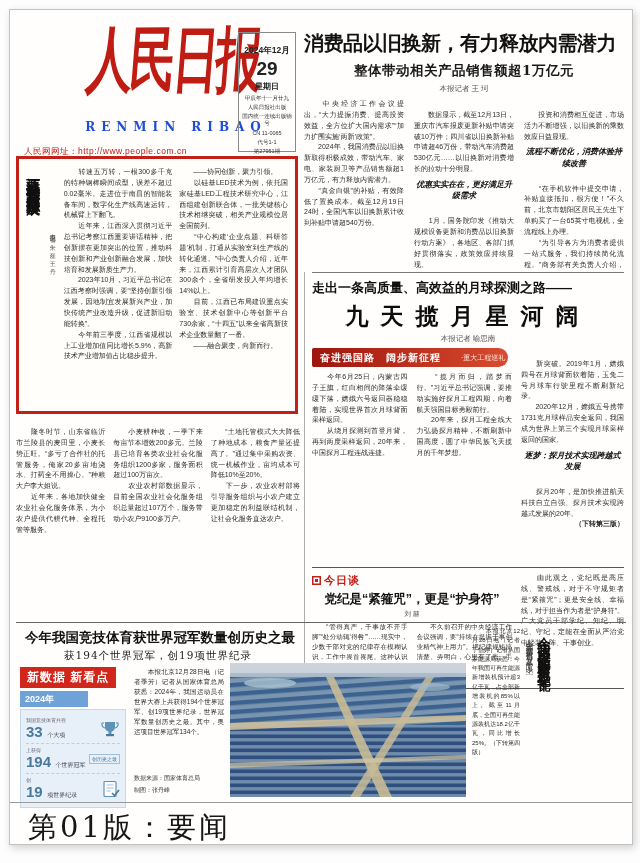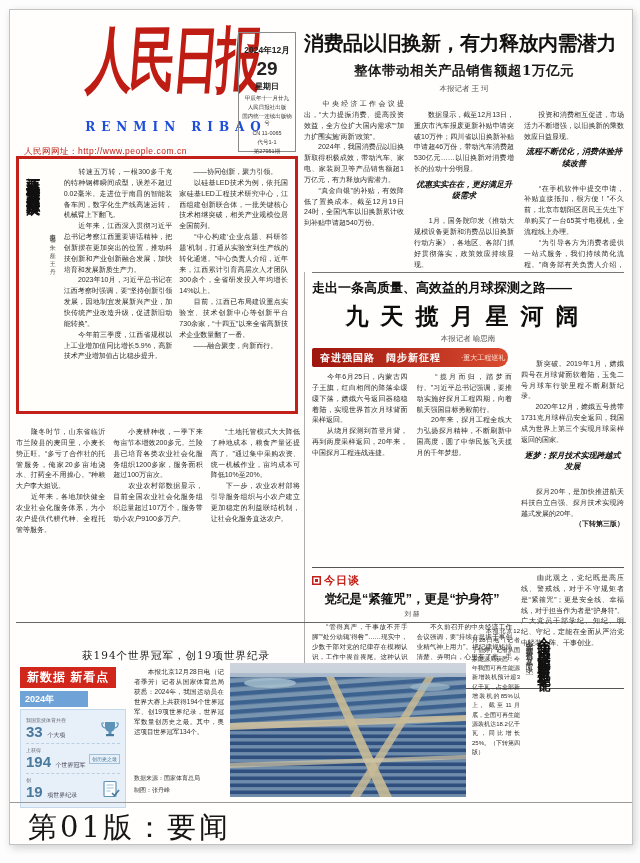--- a/index.html
+++ b/index.html
@@ -81,21 +81,21 @@
   .jrt-label{color:#c3201a;font-weight:bold;font-size:11px;letter-spacing:1px;}
   .jrt-title{font-size:12.5px;font-weight:bold;text-align:center;margin-top:3px;color:#111;white-space:nowrap;}
   .jrt-by{margin-top:2px;font-size:6.5px;}
   .jrt-cols{display:flex;gap:9px;margin-top:3px;}
   .jrt-cols .tcol{flex:1;height:60px;font-size:6.5px;}
 
   
   .bottom{position:absolute;left:6px;top:612px;width:610px;height:176px;border-top:1px solid #666;}
   .sp-title{position:absolute;left:2px;top:6px;width:284px;text-align:center;font-size:13.5px;
             font-weight:bold;white-space:nowrap;color:#111;}
-  .sp-sub{position:absolute;left:18px;top:26px;width:284px;text-align:center;
+  .sp-sub{position:absolute;left:0;top:26px;width:284px;text-align:center;
           font-family:"DejaVu Serif",serif;font-size:10.5px;letter-spacing:1px;color:#222;}
   .info{position:absolute;left:4px;top:44px;width:106px;}
   .info-badge{display:inline-block;background:#d1261b;color:#fff;font-weight:bold;font-size:12px;
               padding:2px 7px;letter-spacing:1px;}
   .info-year{width:68px;background:#6fa3d8;color:#fff;font-size:9px;font-weight:bold;
              padding:1.5px 5px;margin-top:3px;box-sizing:border-box;}
   .panel{margin-top:2px;background:#e7f0f9;border:1px solid #c5d9ec;padding:4px 5px;}
   .stat{display:flex;justify-content:space-between;align-items:center;padding:2.5px 0;}
   .stat + .stat{border-top:1px dashed #b9cfe2;}
   .st-label{font-size:5px;color:#667;display:block;}
@@ -228,20 +228,21 @@
           <div class="jrt-cols">
             <div class="tcol">　　“管得真严，干事放不开手脚”“处分动辄‘得咎’”……现实中，少数干部对党的纪律存在模糊认识，工作中畏首畏尾。这种认识是片面的。</div>
             <div class="tcol">　　不久前召开的中央经济工作会议强调，要“持续在提振干事创业精气神上用力”。把纪律规矩搞清楚、弄明白，心里有了底，手脚才能放得开。</div>
           </div>
         </div>
         <div class="jrt-right tcol">　　由此观之，党纪既是高压线、警戒线，对于不守规矩者是“紧箍咒”；更是安全线、幸福线，对于担当作为者是“护身符”。广大党员干部学纪、知纪、明纪、守纪，定能在全面从严治党中轻装上阵、干事创业。</div>
       </div>
     </div>
 
     <div class="bottom">
+      <div class="sp-title">今年我国竞技体育获世界冠军数量创历史之最</div>
       <div class="sp-sub">获194个世界冠军，创19项世界纪录</div>
 
       <div class="info">
         <div class="info-badge">新数据 新看点</div>
         <div class="info-year">2024年</div>
         <div class="panel">
           <div class="stat">
             <div>
               <span class="st-label">我国竞技体育共在</span>
               <span class="st-val">33</span>

